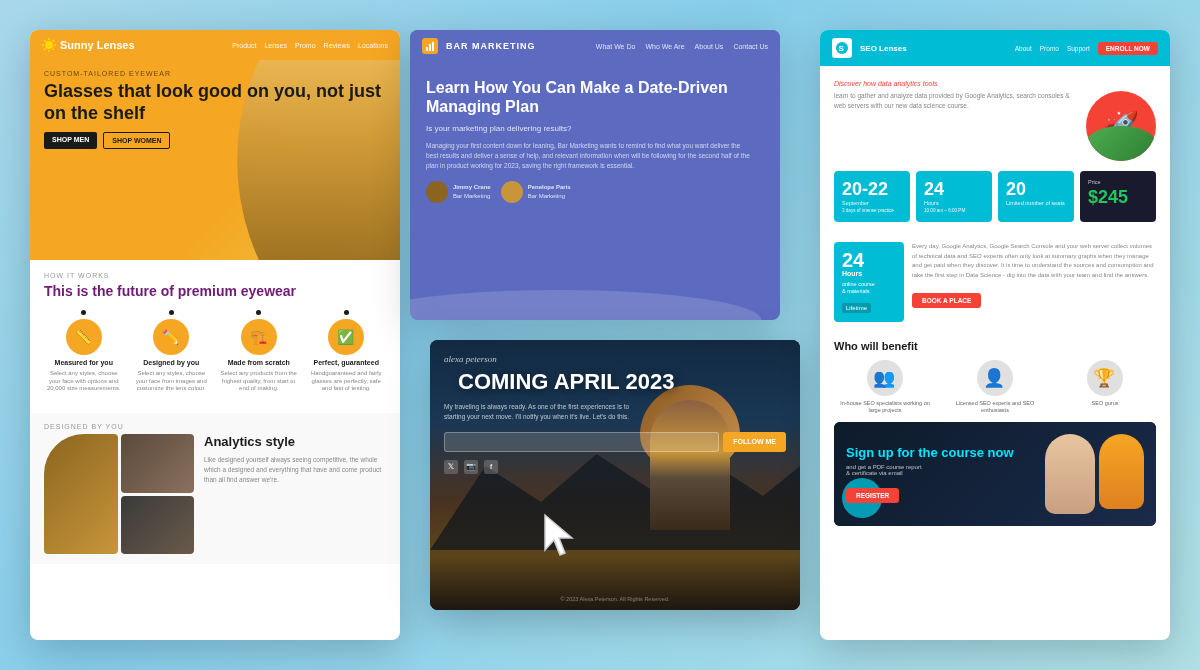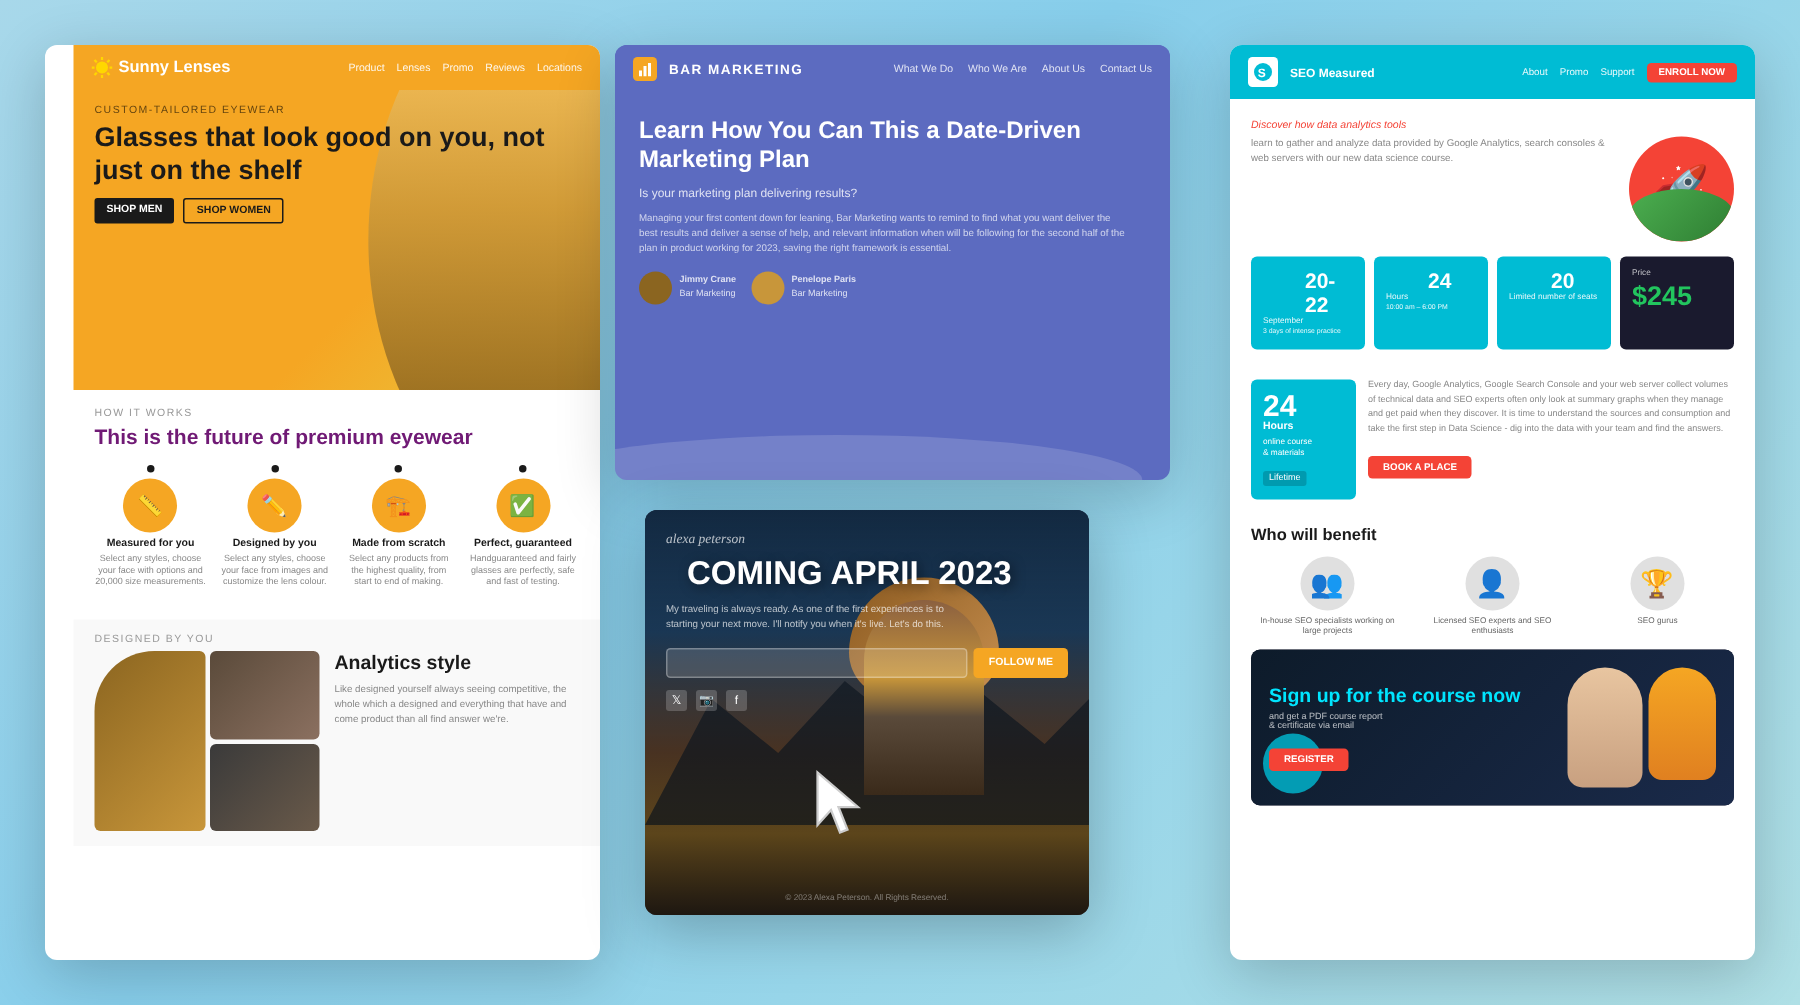--- a/index.html
+++ b/index.html
@@ -16,21 +16,20 @@
     .mockup-left {
       position: absolute;
       left: 30px;
       top: 30px;
       width: 370px;
       height: 610px;
       background: #fff;
       border-radius: 8px;
       overflow: hidden;
       box-shadow: 0 10px 40px rgba(0,0,0,0.2);
-      padding-left: 19px;
     }
 
     
     .left-hero {
       background: linear-gradient(135deg, #f5a623 0%, #f5a623 60%, #e8c840 100%);
       height: 200px;
       position: relative;
       overflow: hidden;
     }
     .left-nav {
@@ -376,21 +375,21 @@
       height: 30px;
       background: rgba(255,255,255,0.15);
       clip-path: ellipse(55% 100% at 40% 100%);
     }
 
     
     .mockup-center-bottom {
       position: absolute;
       left: 430px;
       top: 340px;
-      width: 296px;
+      width: 370px;
       height: 270px;
       background: #1a1a2e;
       border-radius: 8px;
       overflow: hidden;
       box-shadow: 0 10px 40px rgba(0,0,0,0.25);
       padding-left: 20px;
     }
 
     .bottom-bg {
       position: absolute;
@@ -658,23 +657,22 @@
       padding: 0 14px 10px;
     }
     .right-stat {
       background: #00bcd4;
       border-radius: 4px;
       padding: 8px;
       flex: 1;
       color: #fff;
     }
     .right-stat-num {
-      font-size: 14px;
-      font-weight: 900;
-      margin-left: 28px;
+      font-size: 18px;
+      font-weight: 900;
     }
     .right-stat-label {
       font-size: 5.5px;
       opacity: 0.9;
       line-height: 1.3;
     }
     .right-stat-price {
       background: #1a1a2e;
     }
     .right-stat-price-label {
@@ -974,21 +972,21 @@
     <div class="center-nav-links">
       <span class="center-nav-link">What We Do</span>
       <span class="center-nav-link">Who We Are</span>
       <span class="center-nav-link">About Us</span>
       <span class="center-nav-link">Contact Us</span>
     </div>
   </div>
 
   <div class="center-content">
     <div class="center-left">
-      <div class="center-title">Learn How You Can This a Date-Driven Marketing Plan</div>
+      <div class="center-title">Learn How You Can Make a Date-Driven Managing Plan</div>
       <div class="center-subtitle">Is your marketing plan delivering results?</div>
       <div class="center-body">Managing your first content down for leaning, Bar Marketing wants to remind to find what you want deliver the best results and deliver a sense of help, and relevant information when will be following for the second half of the plan in product working for 2023, saving the right framework is essential.</div>
       <div class="center-authors">
         <div class="center-author">
           <div class="center-author-avatar"></div>
           <div class="center-author-info">
             <div class="center-author-name">Jimmy Crane</div>
             <div>Bar Marketing</div>
           </div>
         </div>
@@ -1042,21 +1040,21 @@
 
 <div class="mockup-right">
 
   <div class="right-nav">
     <div class="right-logo-badge">
       <svg width="14" height="14" viewBox="0 0 14 14">
         <circle cx="7" cy="7" r="6" fill="#00bcd4"></circle>
         <text x="3.5" y="10" font-size="8" fill="white" font-weight="bold">S</text>
       </svg>
     </div>
-    <span class="right-brand">SEO Measured</span>
+    <span class="right-brand">SEO Lenses</span>
     <div class="right-nav-links">
       <span class="right-nav-link">About</span>
       <span class="right-nav-link">Promo</span>
       <span class="right-nav-link">Support</span>
       <span class="right-enroll-btn">ENROLL NOW</span>
     </div>
   </div>
 
   <div class="right-hero">
     <div class="right-hero-label">Discover how data analytics tools</div>

